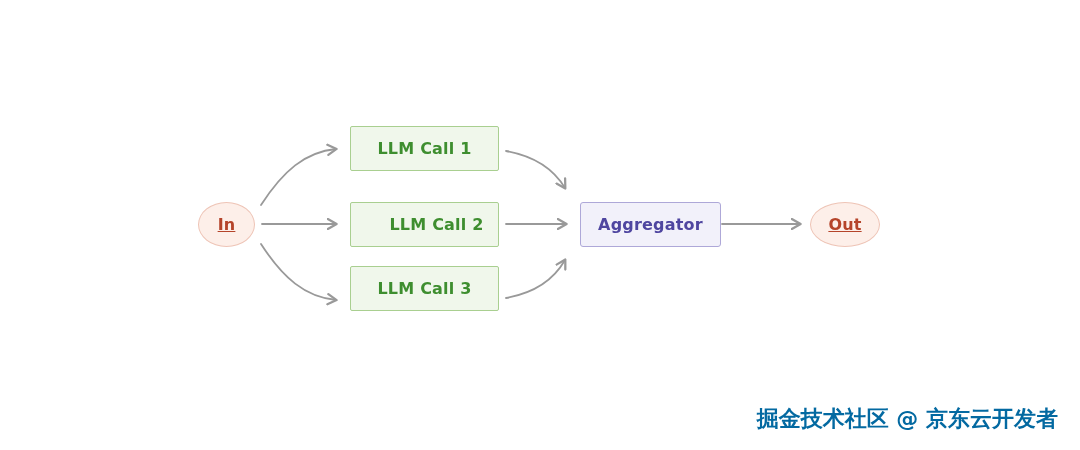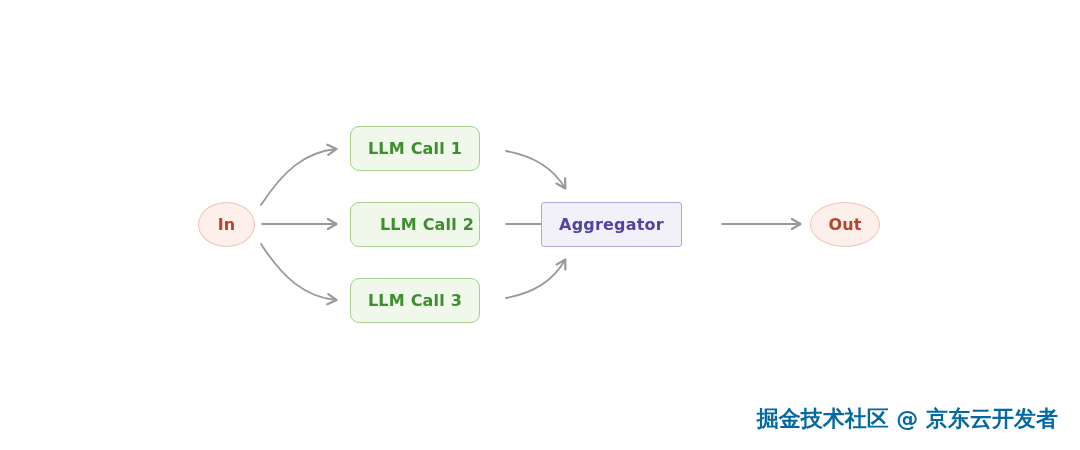--- a/index.html
+++ b/index.html
@@ -31,48 +31,49 @@
     box-sizing: border-box;
     font-weight: bold;
     font-size: 16px;
     letter-spacing: 0.2px;
   }
   .pill {
     border-radius: 50%;
     background: #fdefe9;
     border: 1px solid #eec4b6;
     color: #b5442a;
+    text-decoration: underline;
   }
   .node-in {
     left: 198px;
     top: 202px;
     width: 57px;
     height: 45px;
   }
   .node-out {
     left: 810px;
     top: 202px;
     width: 70px;
     height: 45px;
     justify-content: center;
   }
   .llm-box {
     left: 350px;
-    width: 130px;
+    width: 149px;
     height: 45px;
     background: #f0f7eb;
     border: 1px solid #a9cf90;
-    border-radius: 9px;
+    border-radius: 2px;
     color: #3e8e2f;
   }
   .node-llm1 { top: 126px; }
   .node-llm2 { top: 202px; padding-left: 24px; }
-  .node-llm3 { top: 278px; }
+  .node-llm3 { top: 266px; }
   .node-aggregator {
-    left: 541px;
+    left: 580px;
     top: 202px;
     width: 141px;
     height: 45px;
     background: #f2f1fa;
     border: 1px solid #aea8d8;
     border-radius: 3px;
     color: #4f46a0;
   }
   .watermark {
     position: absolute;

